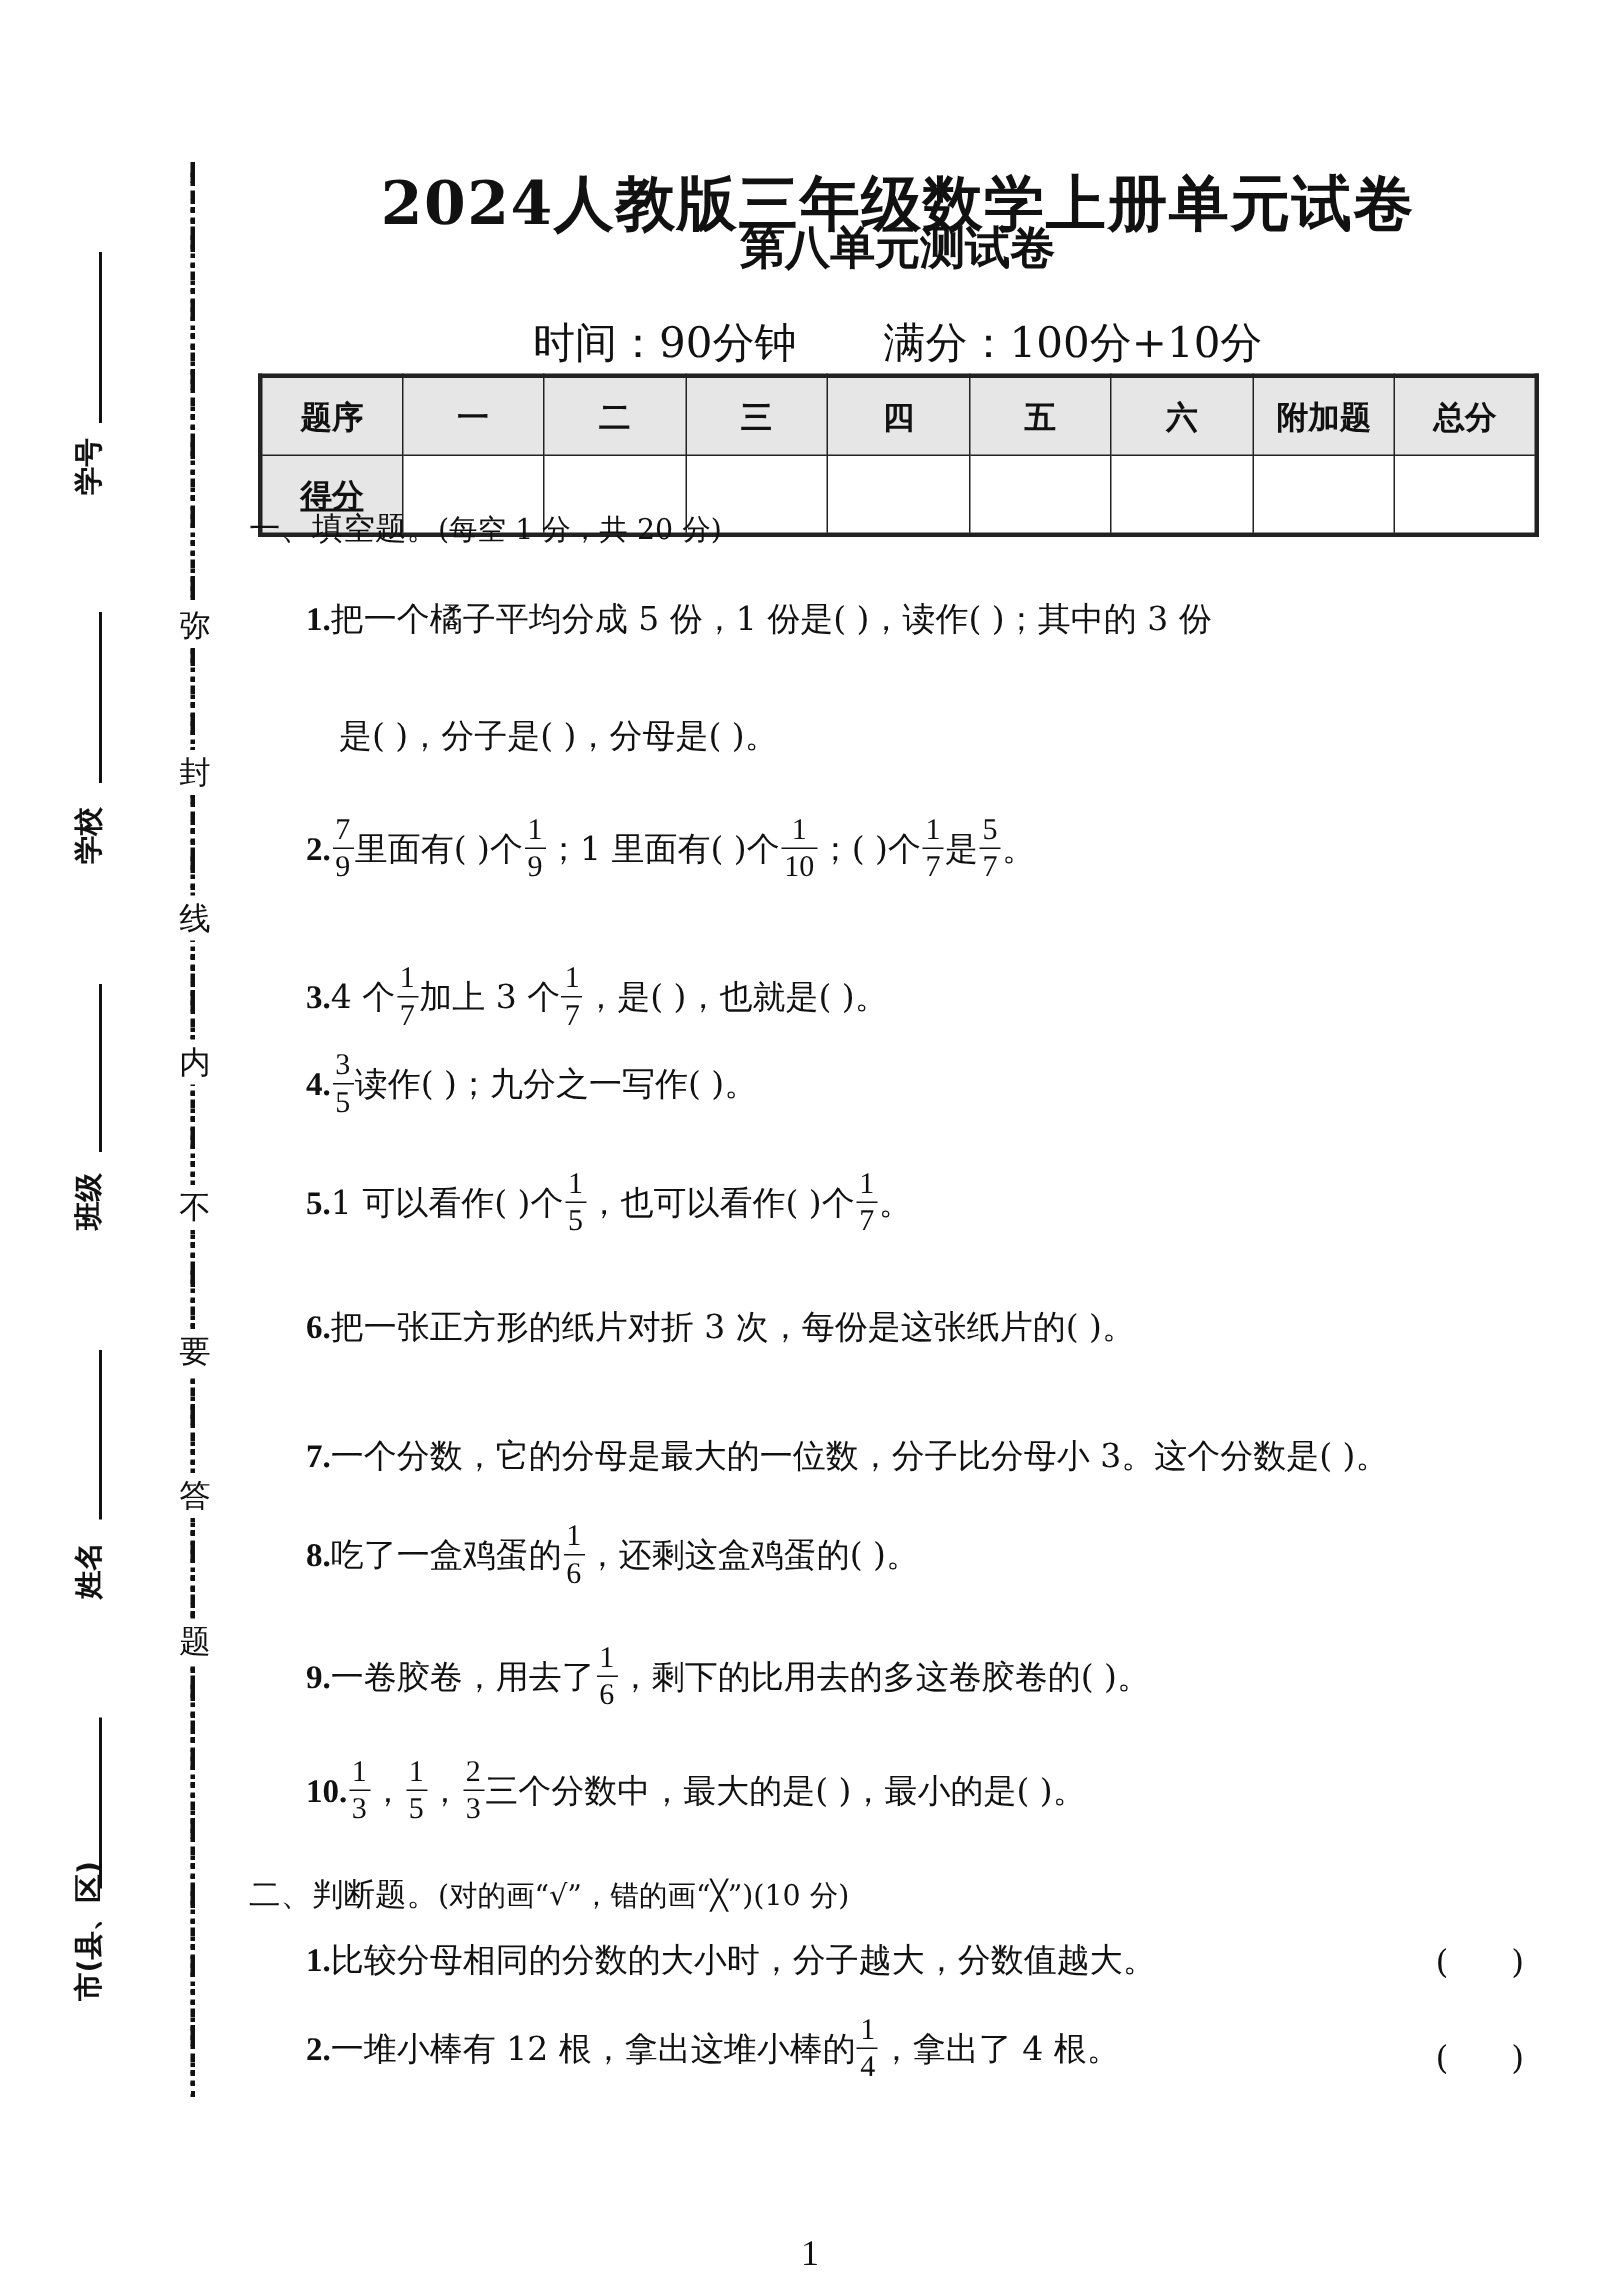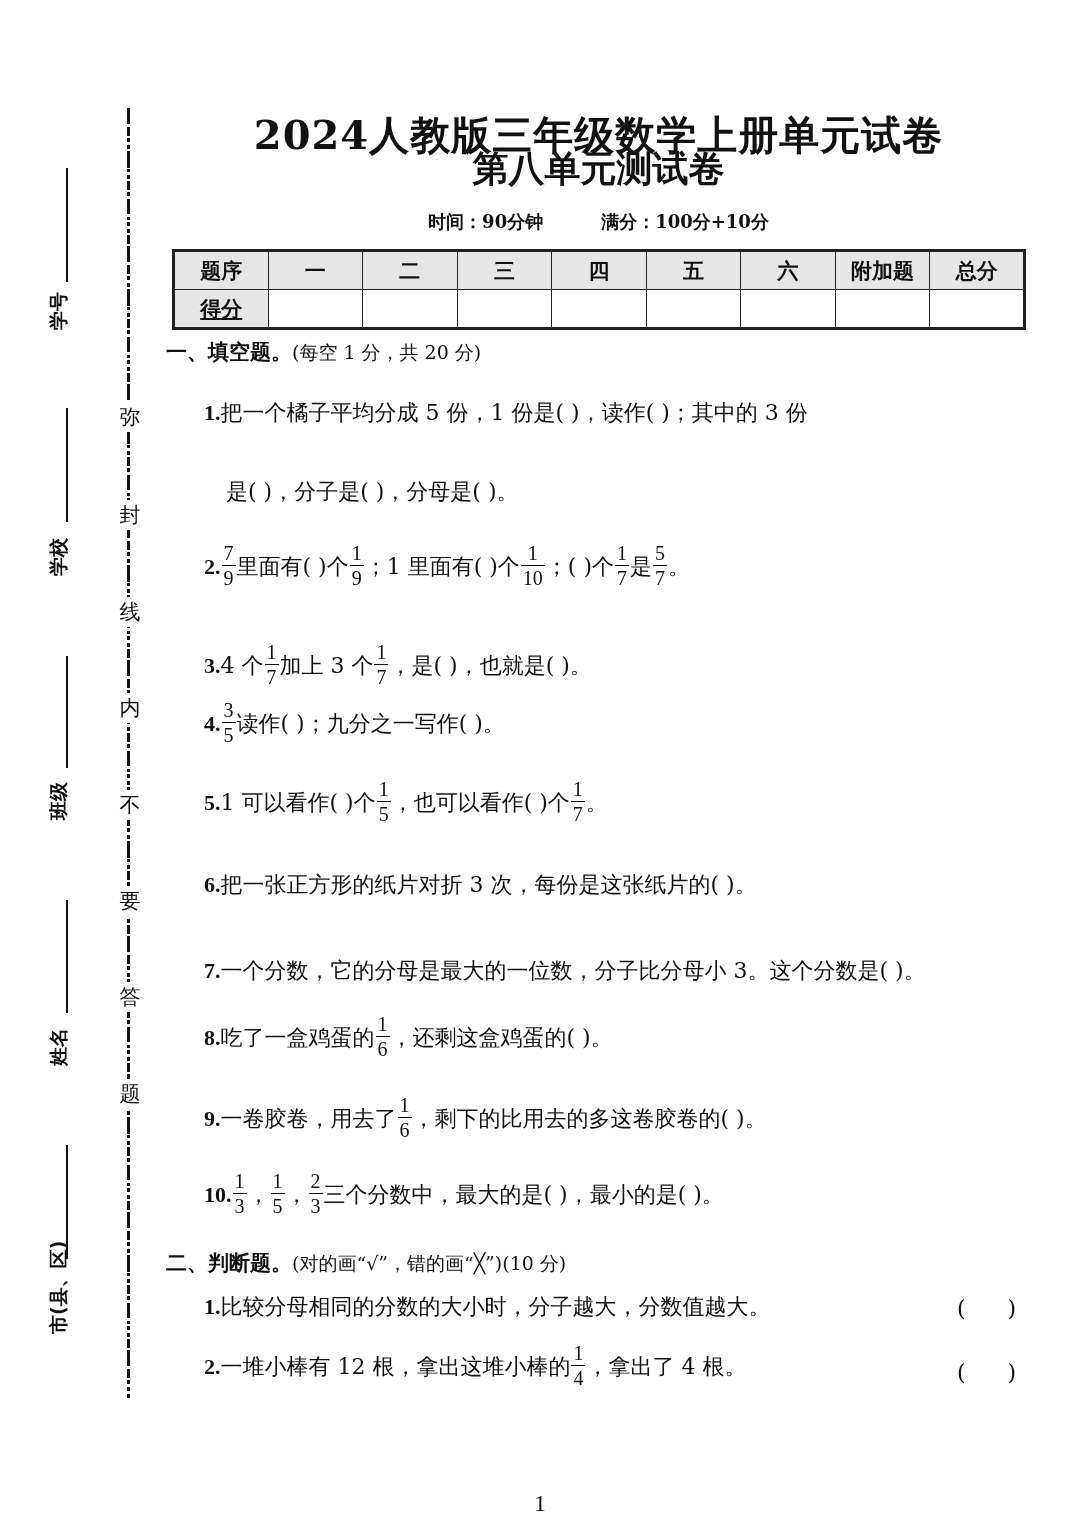--- a/index.html
+++ b/index.html
@@ -18,36 +18,36 @@
                background: repeating-linear-gradient(to bottom, #111 0 14px, transparent 14px 22px, #111 22px 25px, transparent 25px 30px, #111 30px 33px, transparent 33px 38px, #111 38px 41px, transparent 41px 46px); }
   .seal-char { position: absolute; left: 116px; width: 28px; height: 30px; background: #fff;
                font-family: "DejaVu Sans", "Liberation Sans", sans-serif; font-size: 21px;
                text-align: center; line-height: 30px; }
 
   
   .title { position: absolute; left: 172px; width: 853px; top: 68px; text-align: center;
            font-family: "DejaVu Serif", "Liberation Serif", serif; font-size: 40px; font-weight: bold;
            letter-spacing: 1px; margin-top: 40px; }
   .subtitle { position: absolute; left: 172px; width: 853px; top: 145px; text-align: center;
-              font-size: 36px; font-weight: bold; }
+              font-size: 30px; font-weight: bold; }
   .meta { position: absolute; left: 172px; width: 853px; top: 210px; text-align: center;
-          font-size: 18px; font-weight: bold; }
+          font-size: 28px; font-weight: normal; }
   .meta span + span { margin-left: 58px; }
 
   
   .score-table { position: absolute; left: 172px; top: 249px; width: 854px; border-collapse: collapse;
                  border: 3px solid #222; }
-  .score-table td { border: 1.5px solid #222; height: 39px; width: 94.8px; text-align: center;
+  .score-table td { border: 1.5px solid #222; height: 53px; width: 94.8px; text-align: center;
                     font-family: "DejaVu Sans", "Liberation Sans", sans-serif; font-size: 21px; font-weight: bold; }
   .score-table tr.head td { background: #e6e6e6; }
   .score-table td.rowhead { background: #e6e6e6; text-decoration: underline; }
 
   
   .section-title { position: absolute; left: 166px; font-size: 21px; white-space: nowrap; }
-  .section-title b { font-family: "DejaVu Sans", "Liberation Sans", sans-serif; font-weight: bold; }
+  .section-title b { font-family: "DejaVu Sans", "Liberation Sans", sans-serif; font-weight: normal; }
   .section-title .note { font-family: "DejaVu Serif", "Liberation Serif", serif; font-size: 19px; }
 
   .q { position: absolute; left: 204px; font-size: 22px; white-space: nowrap; line-height: 1; }
   .q .num { font-weight: bold; font-family: "Liberation Serif", "DejaVu Serif", serif; }
 
   .frac { display: inline-block; vertical-align: middle; text-align: center; font-size: 20px;
           line-height: 1; margin: 0 1px; position: relative; top: -2px; }
   .frac .n, .frac .d { display: block; padding: 0 2px; font-family: "Liberation Serif", "DejaVu Serif", serif; }
   .frac .n { border-bottom: 1.5px solid #111; padding-bottom: 2px; }
   .frac .d { padding-top: 2px; }

